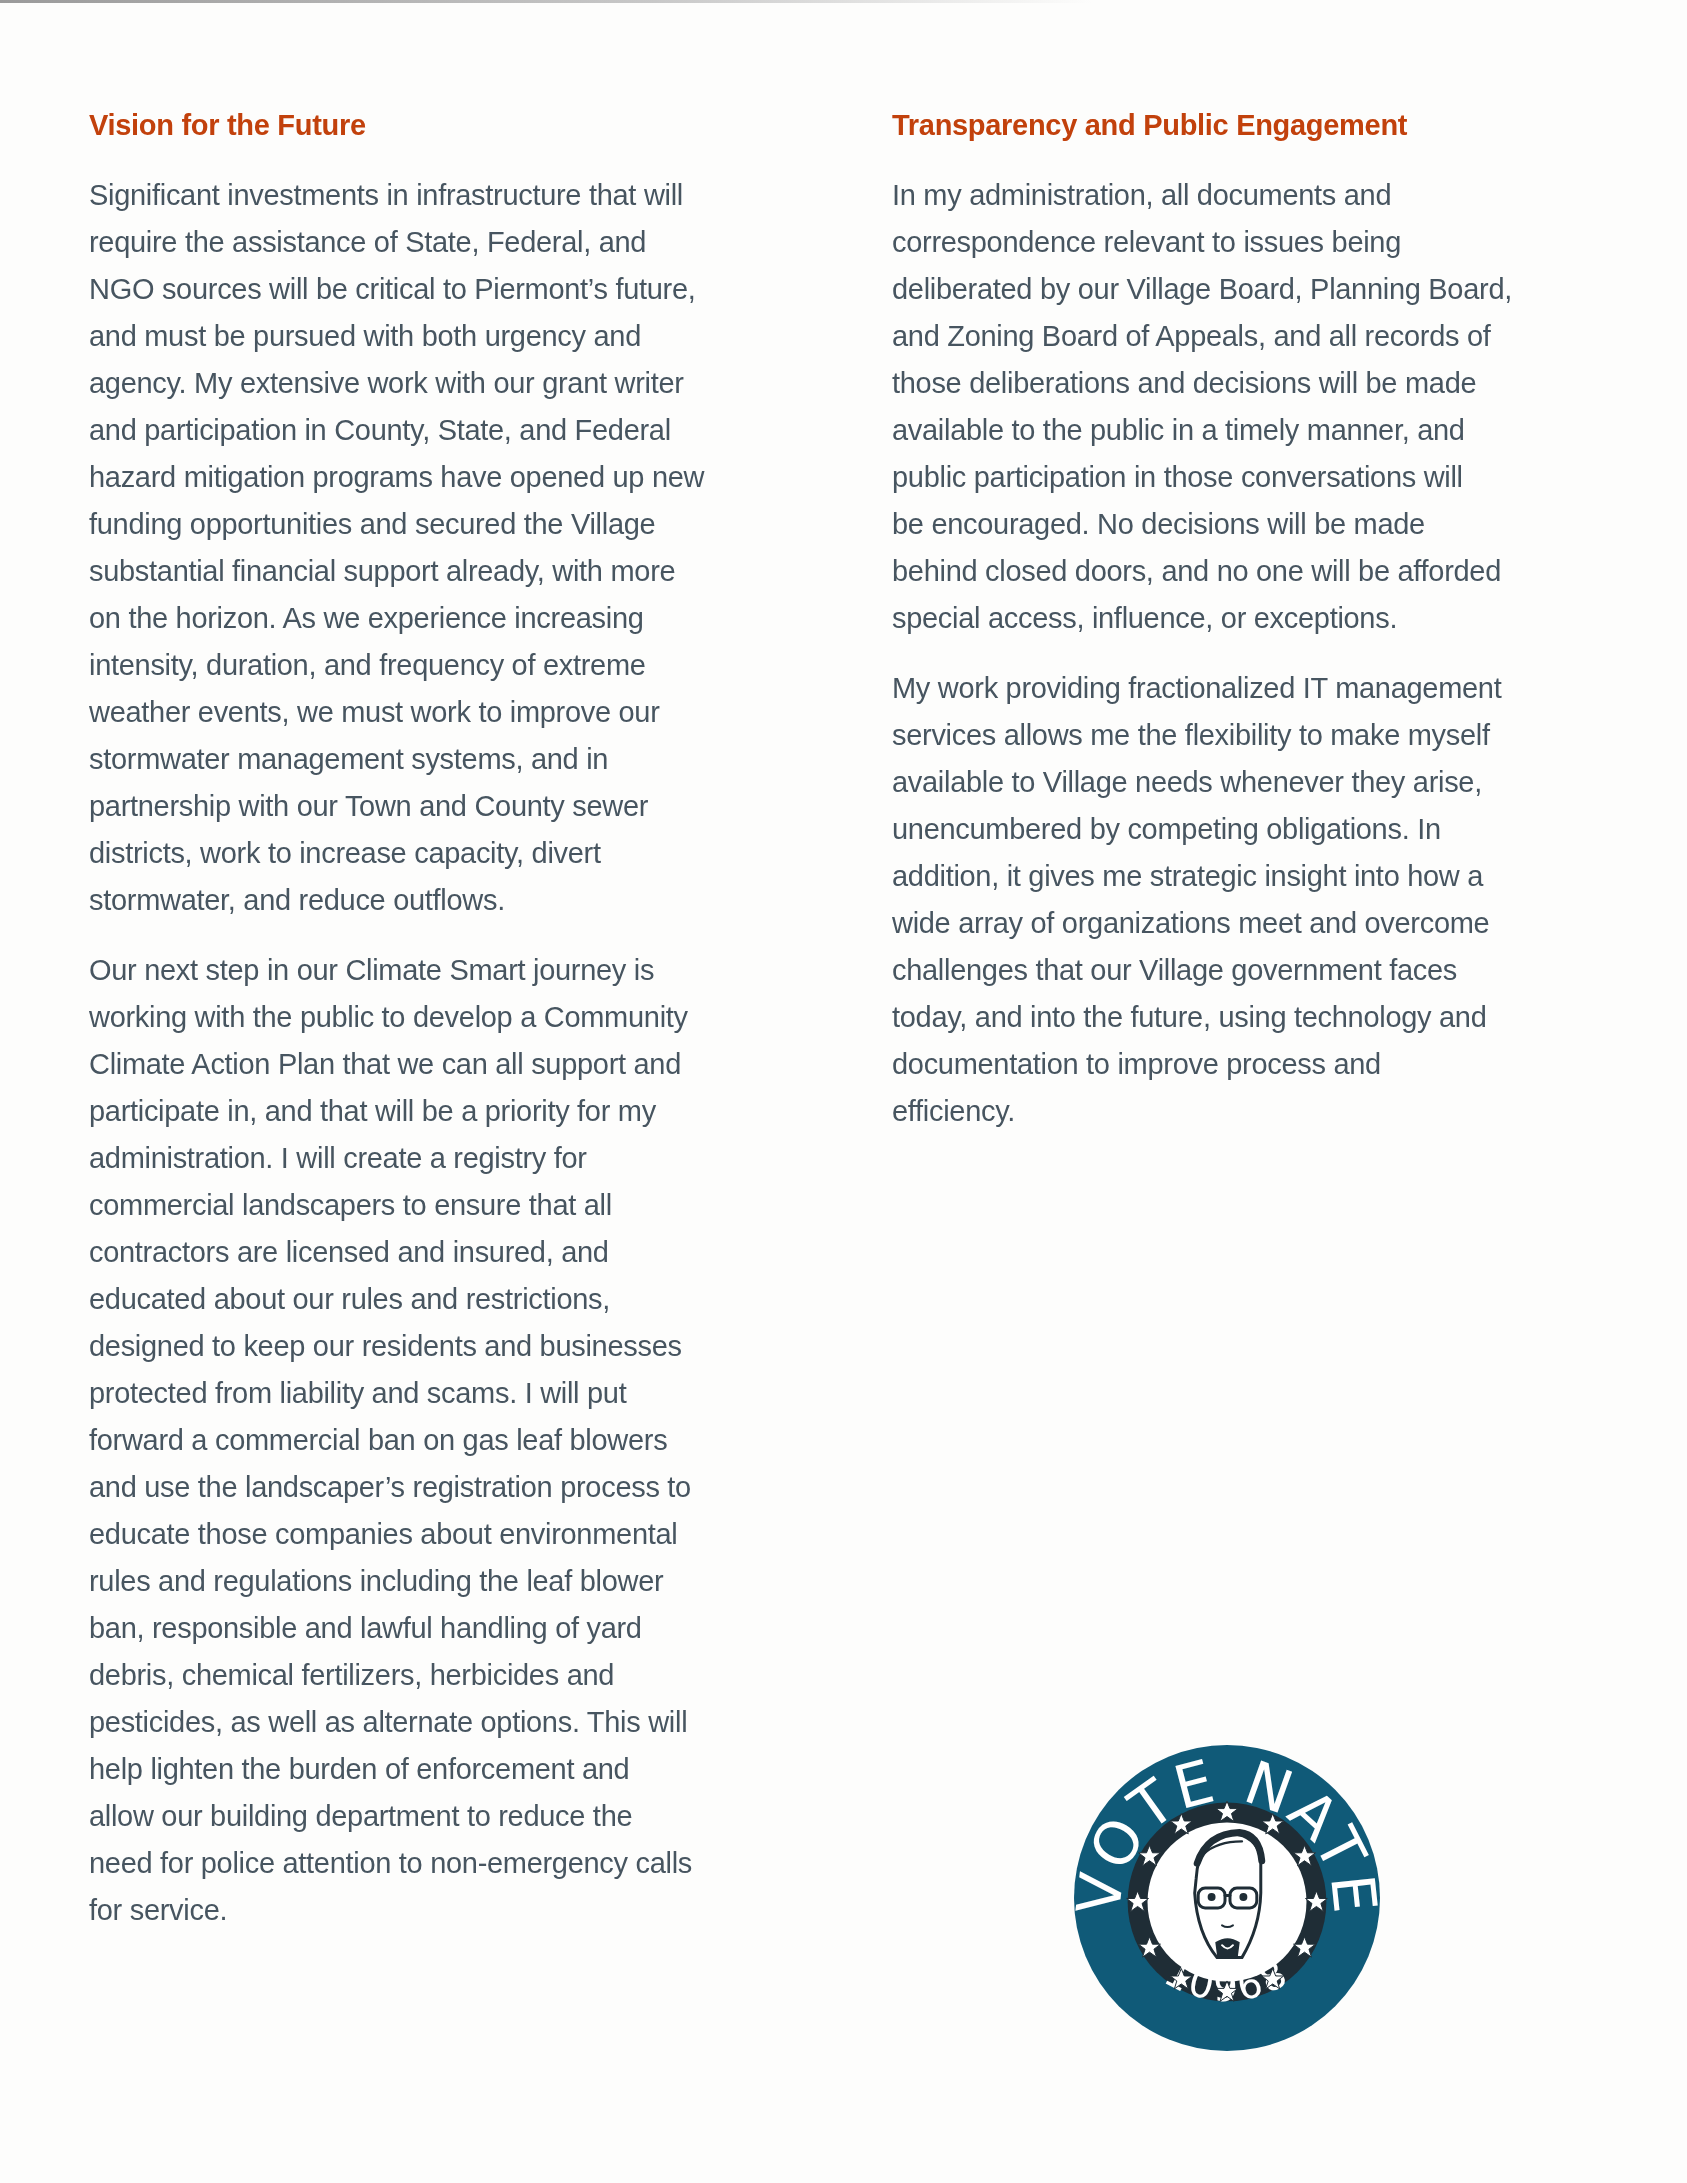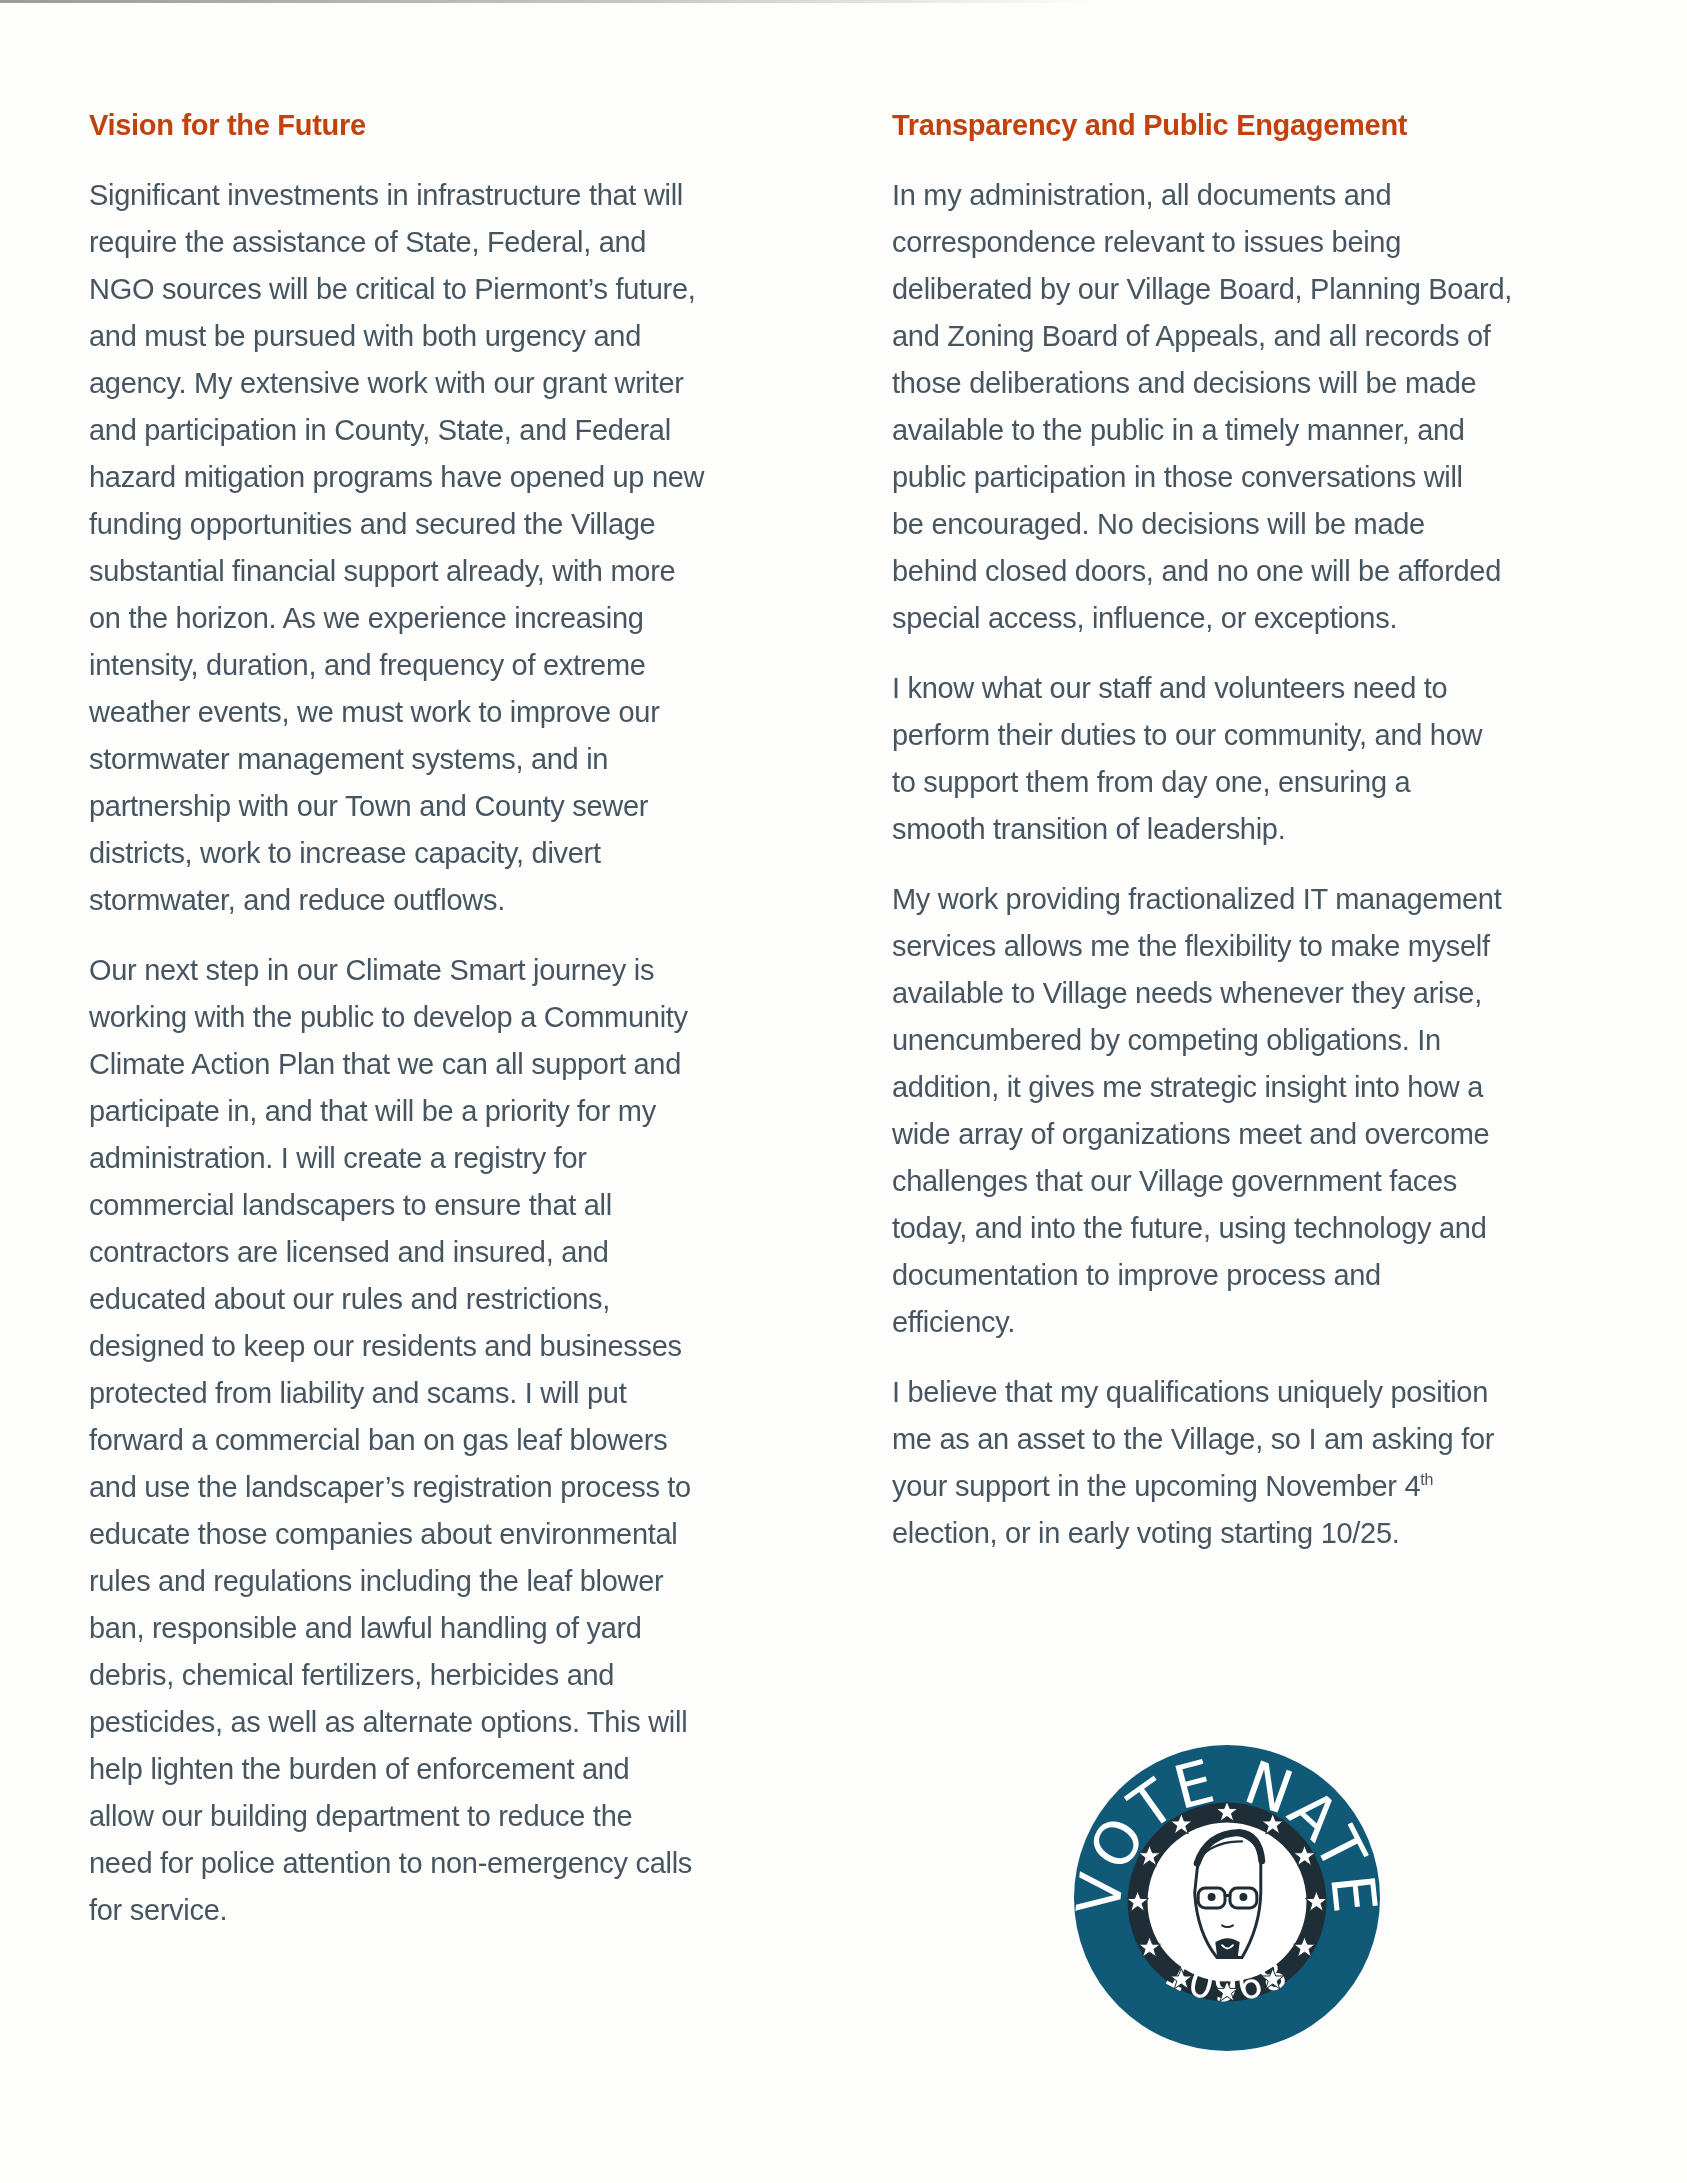--- a/index.html
+++ b/index.html
@@ -102,38 +102,30 @@
 deliberated by our Village Board, Planning Board,
 and Zoning Board of Appeals, and all records of
 those deliberations and decisions will be made
 available to the public in a timely manner, and
 public participation in those conversations will
 be encouraged.  No decisions will be made
 behind closed doors, and no one will be afforded
 special access, influence, or exceptions.</p>
   </section>
   <section>
-    <p class="para">I know what our staff and volunteers need to
-perform their duties to our community, and how
-to support them from day one, ensuring a
-smooth transition of leadership.</p>
     <p class="para">My work providing fractionalized IT management
 services allows me the flexibility to make myself
 available to Village needs whenever they arise,
 unencumbered by competing obligations.  In
 addition, it gives me strategic insight into how a
 wide array of organizations meet and overcome
 challenges that our Village government faces
 today, and into the future, using technology and
 documentation to improve process and
 efficiency.</p>
-    <p class="para"><span>I believe that my qualifications uniquely position
-me as an asset to the Village, so I am asking for
-your support in the upcoming November 4</span><sup>th</sup><span>
-election, or in early voting starting 10/25.</span></p>
   </section>
 </div>
 
 <div class="badge">
   <svg viewBox="0 0 620 620" width="308" height="308">
     <defs>
       <path id="topArc" d="M 95 330 A 215 215 0 0 1 525 330"></path>
       <path id="botArc" d="M 130 430 A 230 230 0 0 0 490 430"></path>
       <polygon id="star" points="0,-22 6,-7 22,-7 9,3 14,19 0,9 -14,19 -9,3 -22,-7 -6,-7"></polygon>
     </defs>

